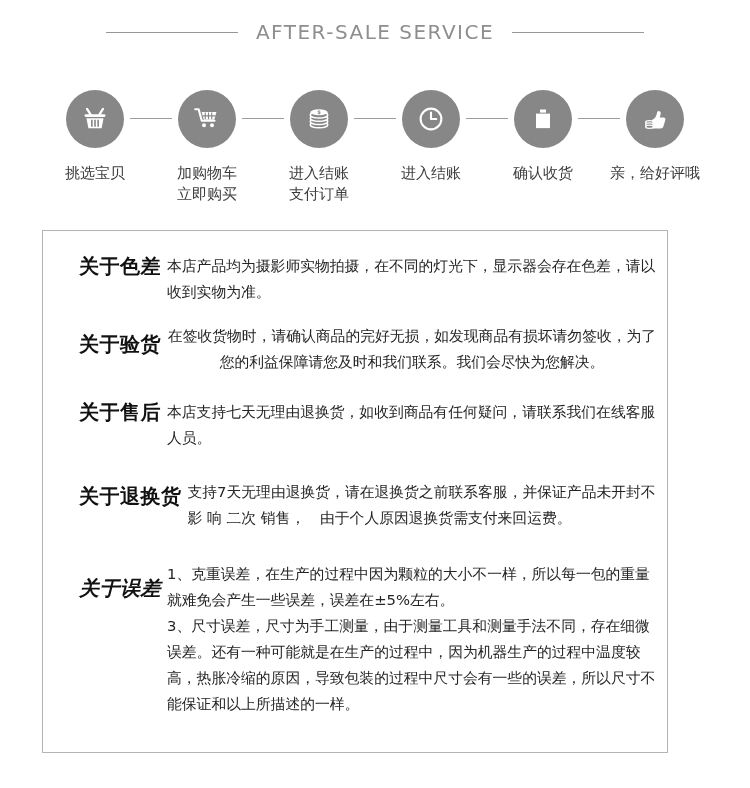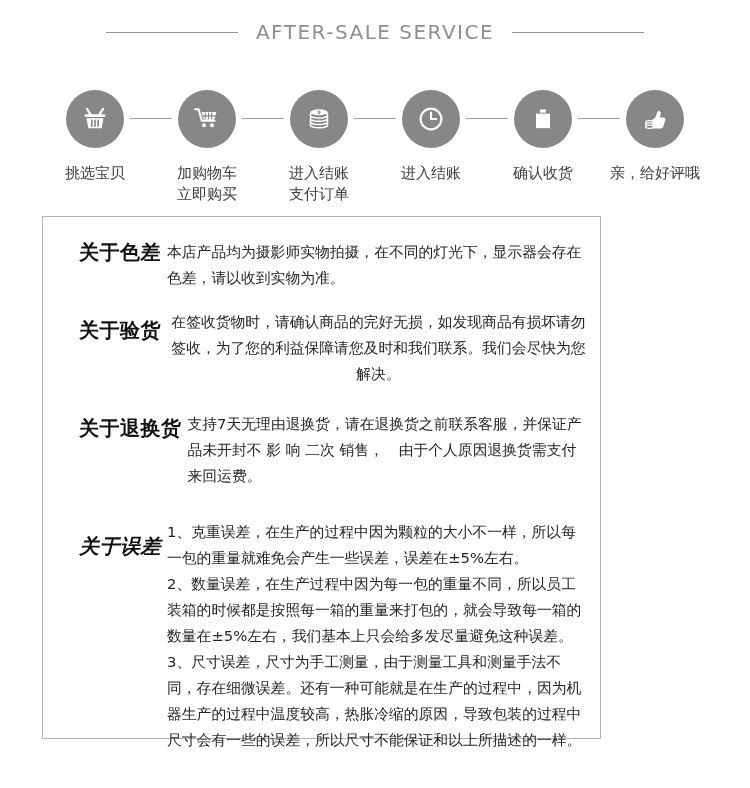--- a/index.html
+++ b/index.html
@@ -67,22 +67,22 @@
     color: #3c3c3c;
     text-align: center;
     white-space: nowrap;
   }
   .step-label span { display: block; }
 
   
   .notice-box {
     position: absolute;
     left: 42px;
-    top: 216px;
-    width: 559px;
+    top: 230px;
+    width: 626px;
     height: 523px;
     border: 1px solid #b4b4b4;
     background: #fff;
     padding: 22px 10px 0 36px;
   }
   .section {
     display: flex;
     align-items: flex-start;
   }
   .section-title {
@@ -221,28 +221,31 @@
   <div class="section section-1">
     <div class="section-title">关于色差</div>
     <div class="section-body">本店产品均为摄影师实物拍摄，在不同的灯光下，显示器会存在色差，请以收到实物为准。</div>
   </div>
 
   <div class="section section-2">
     <div class="section-title">关于验货</div>
     <div class="section-body">在签收货物时，请确认商品的完好无损，如发现商品有损坏请勿签收，为了您的利益保障请您及时和我们联系。我们会尽快为您解决。</div>
   </div>
 
+  <div class="section section-3">
+    <div class="section-title">关于售后</div>
+    <div class="section-body">本店支持七天无理由退换货，如收到商品有任何疑问，请联系我们在线客服人员。</div>
+  </div>
 
   <div class="section section-4">
     <div class="section-title">关于退换货</div>
     <div class="section-body">支持7天无理由退换货，请在退换货之前联系客服，并保证产品未开封不 影 响 二次 销售，　由于个人原因退换货需支付来回运费。</div>
   </div>
 
   <div class="section section-5">
     <div class="section-title">关于误差</div>
     <div class="section-body">
       <div>1、克重误差，在生产的过程中因为颗粒的大小不一样，所以每一包的重量就难免会产生一些误差，误差在±5%左右。</div>
-      <div>2、数量误差，在生产过程中因为每一包的重量不同，所以员工装箱的时候都是按照每一箱的重量来打包的，就会导致每一箱的数量在±5%左右，我们基本上只会给多发尽量避免这种误差。</div>
       <div>3、尺寸误差，尺寸为手工测量，由于测量工具和测量手法不同，存在细微误差。还有一种可能就是在生产的过程中，因为机器生产的过程中温度较高，热胀冷缩的原因，导致包装的过程中尺寸会有一些的误差，所以尺寸不能保证和以上所描述的一样。</div>
     </div>
   </div>
 
 </div>
 
 </body></html>

